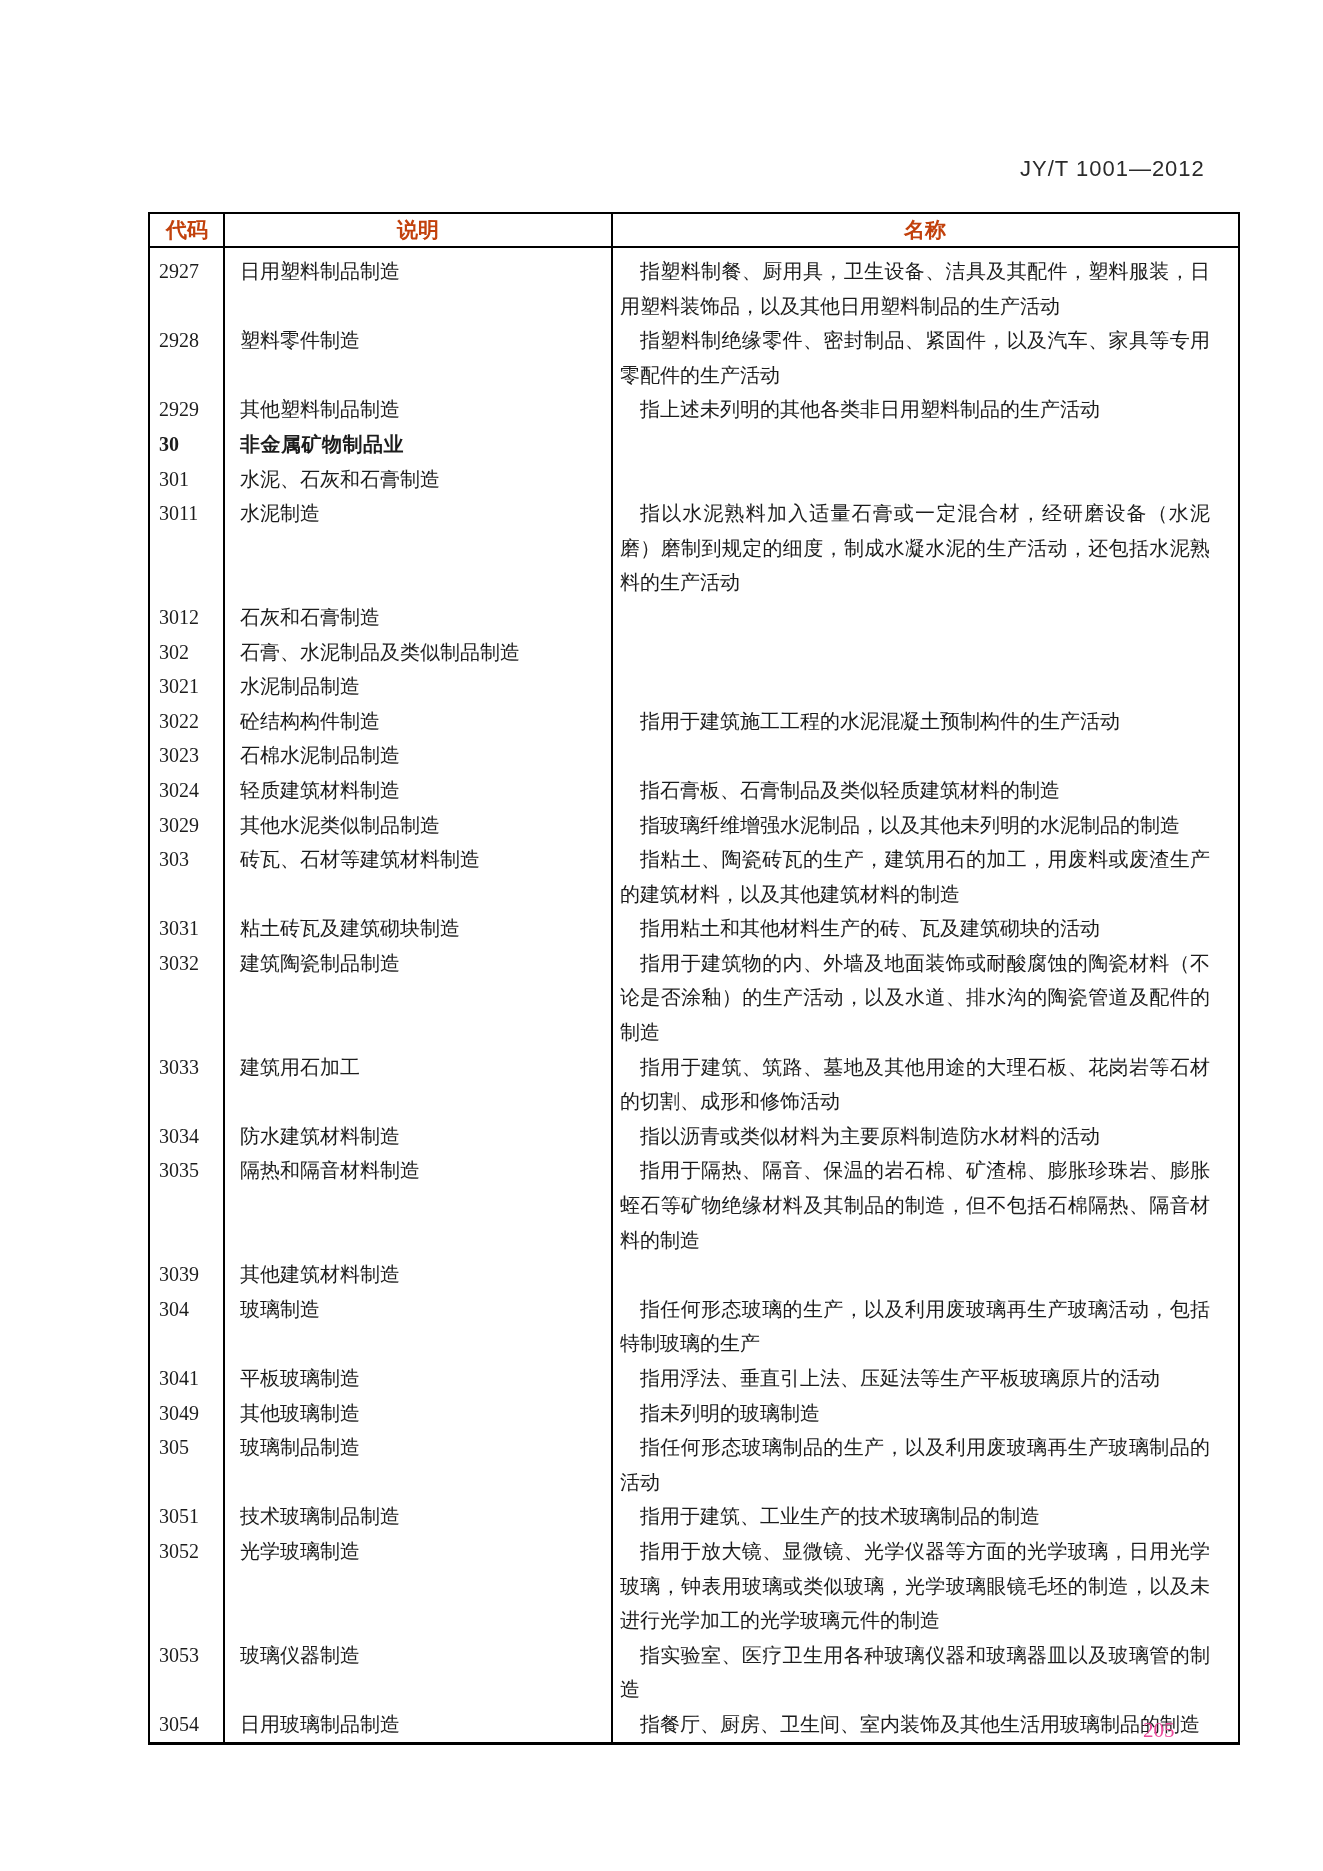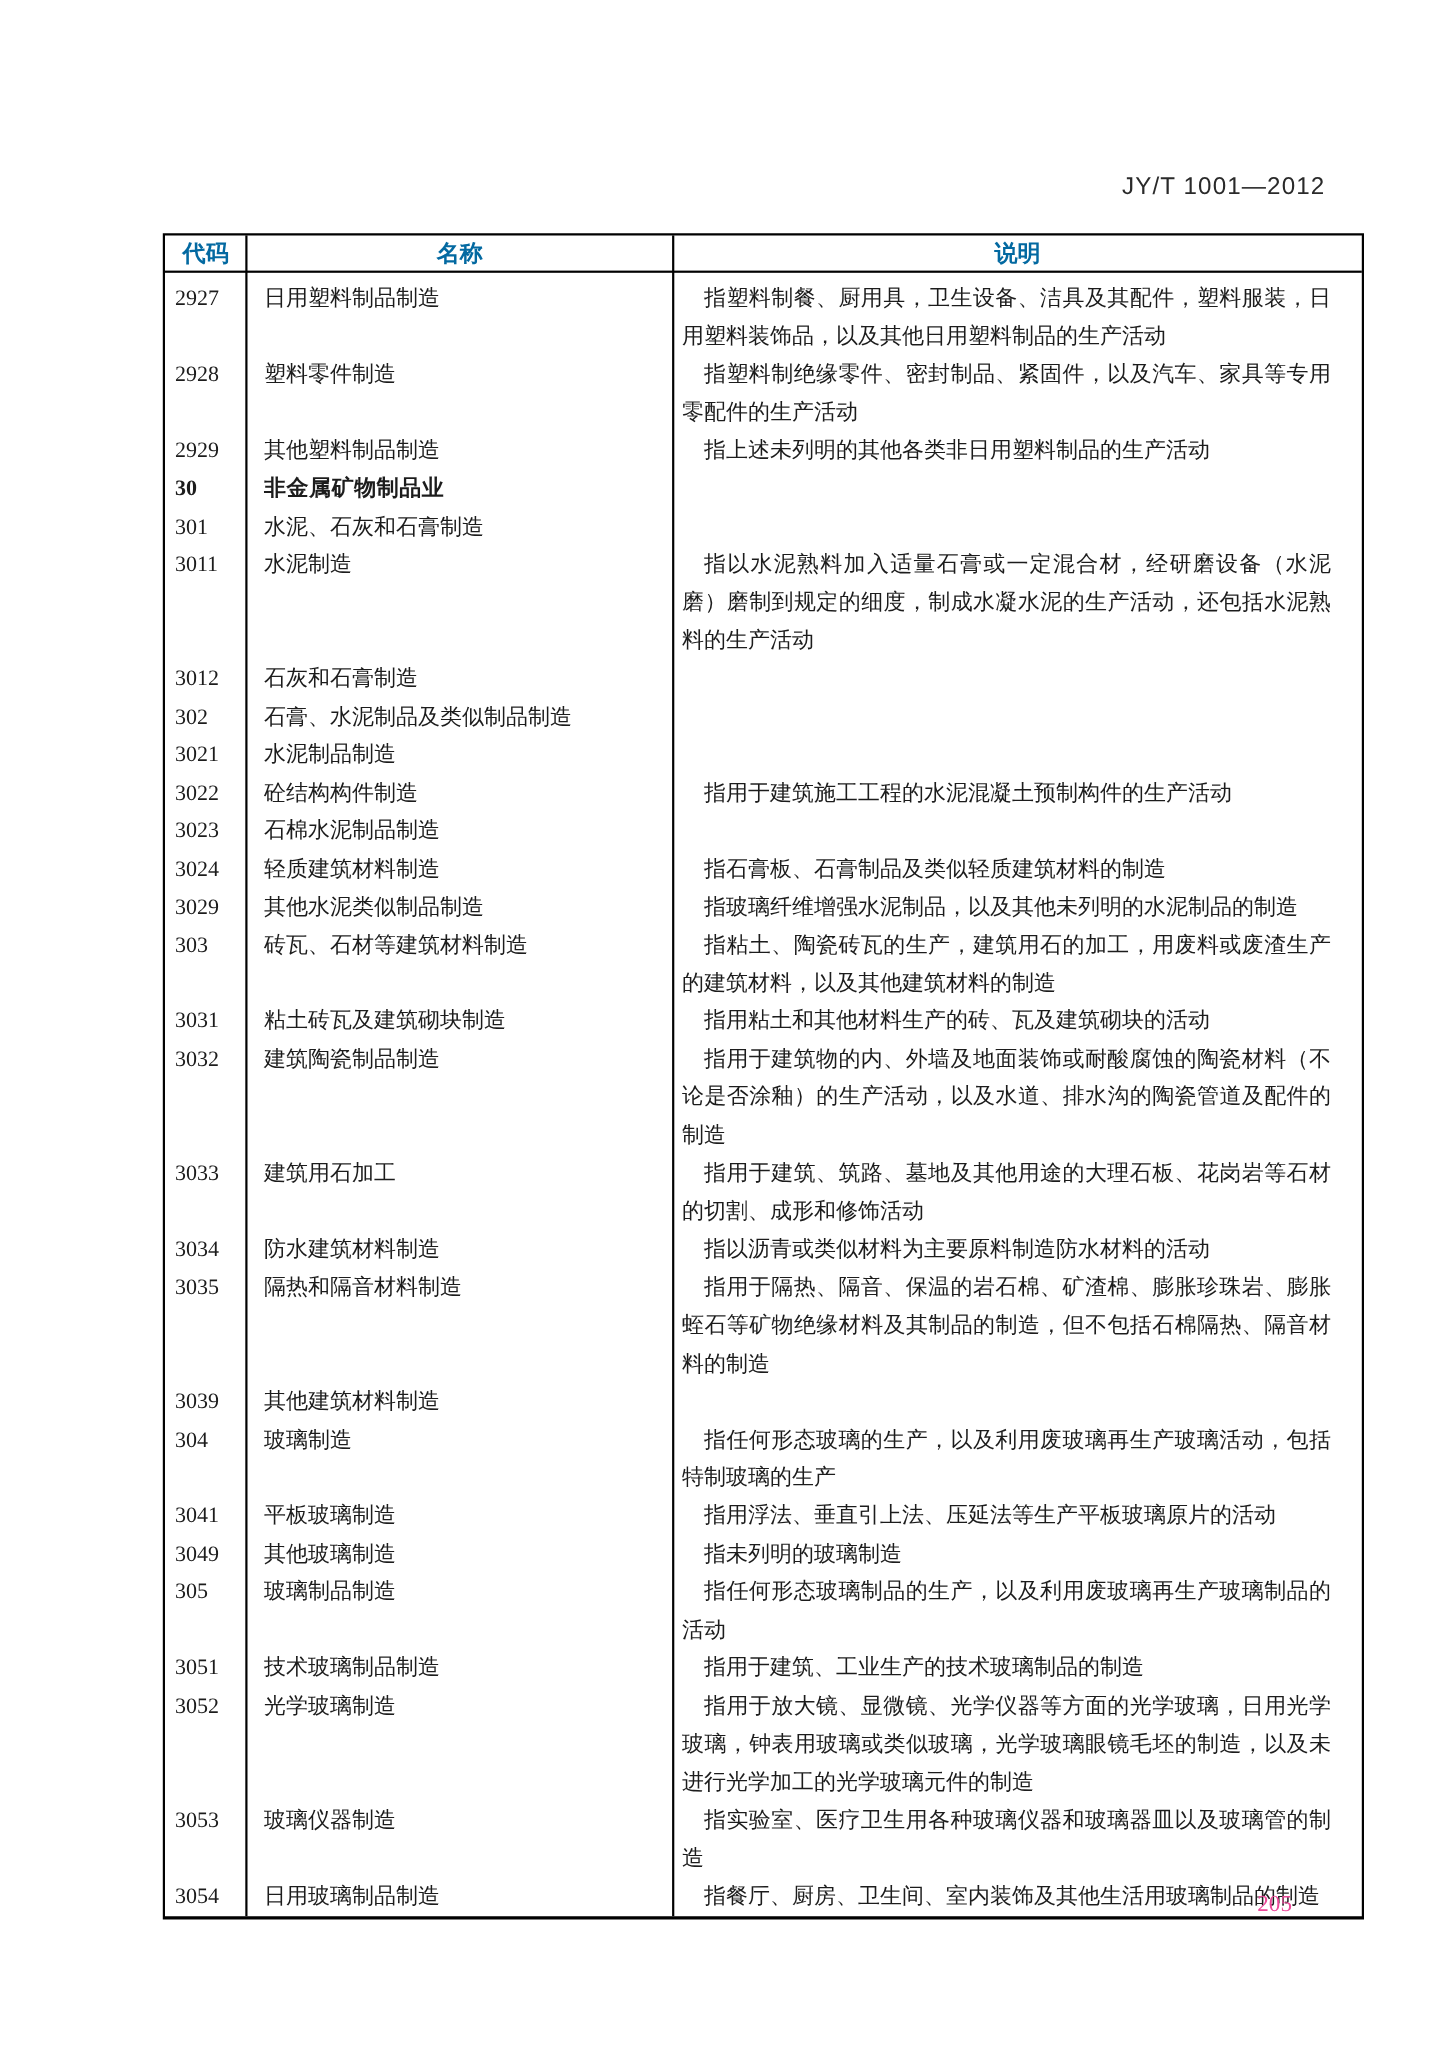--- a/index.html
+++ b/index.html
@@ -45,21 +45,21 @@
   .thead {
     display: grid;
     grid-template-columns: 74px 388px 626px;
     height: 32px;
     align-items: center;
     border-bottom: 2px solid #000;
     font-family: "Liberation Sans", "DejaVu Sans", sans-serif;
     font-weight: 700;
     font-size: 21px;
     text-align: center;
-    color: #0369a1;
+    color: #c2410c;
   }
   .tbody { padding-top: 6px; padding-bottom: 0px; }
   .trow {
     display: grid;
     grid-template-columns: 74px 388px 626px;
     font-size: 20px;
     line-height: 34.6px;
   }
   .c-code {
     padding-left: 9px;
@@ -95,22 +95,22 @@
 
 <div class="page">
 
   <div class="doc-number">JY/T 1001—2012</div>
 
   <div class="std-table">
     <div class="table-inner">
 
       <div class="thead">
         <div class="th">代码</div>
+        <div class="th">说明</div>
         <div class="th">名称</div>
-        <div class="th">说明</div>
       </div>
 
       <div class="tbody">
   <div class="trow">
     <div class="c-code">2927</div>
     <div class="c-name">日用塑料制品制造</div>
     <div class="c-desc">指塑料制餐、厨用具，卫生设备、洁具及其配件，塑料服装，日用塑料装饰品，以及其他日用塑料制品的生产活动</div>
   </div>
 
   <div class="trow">

